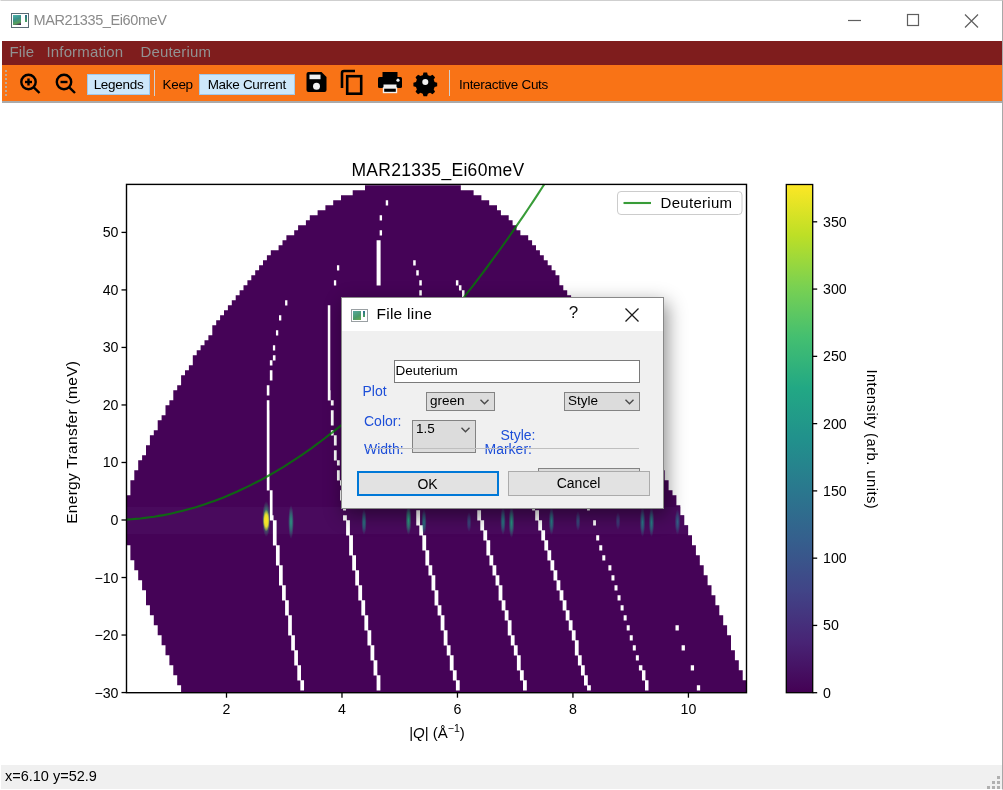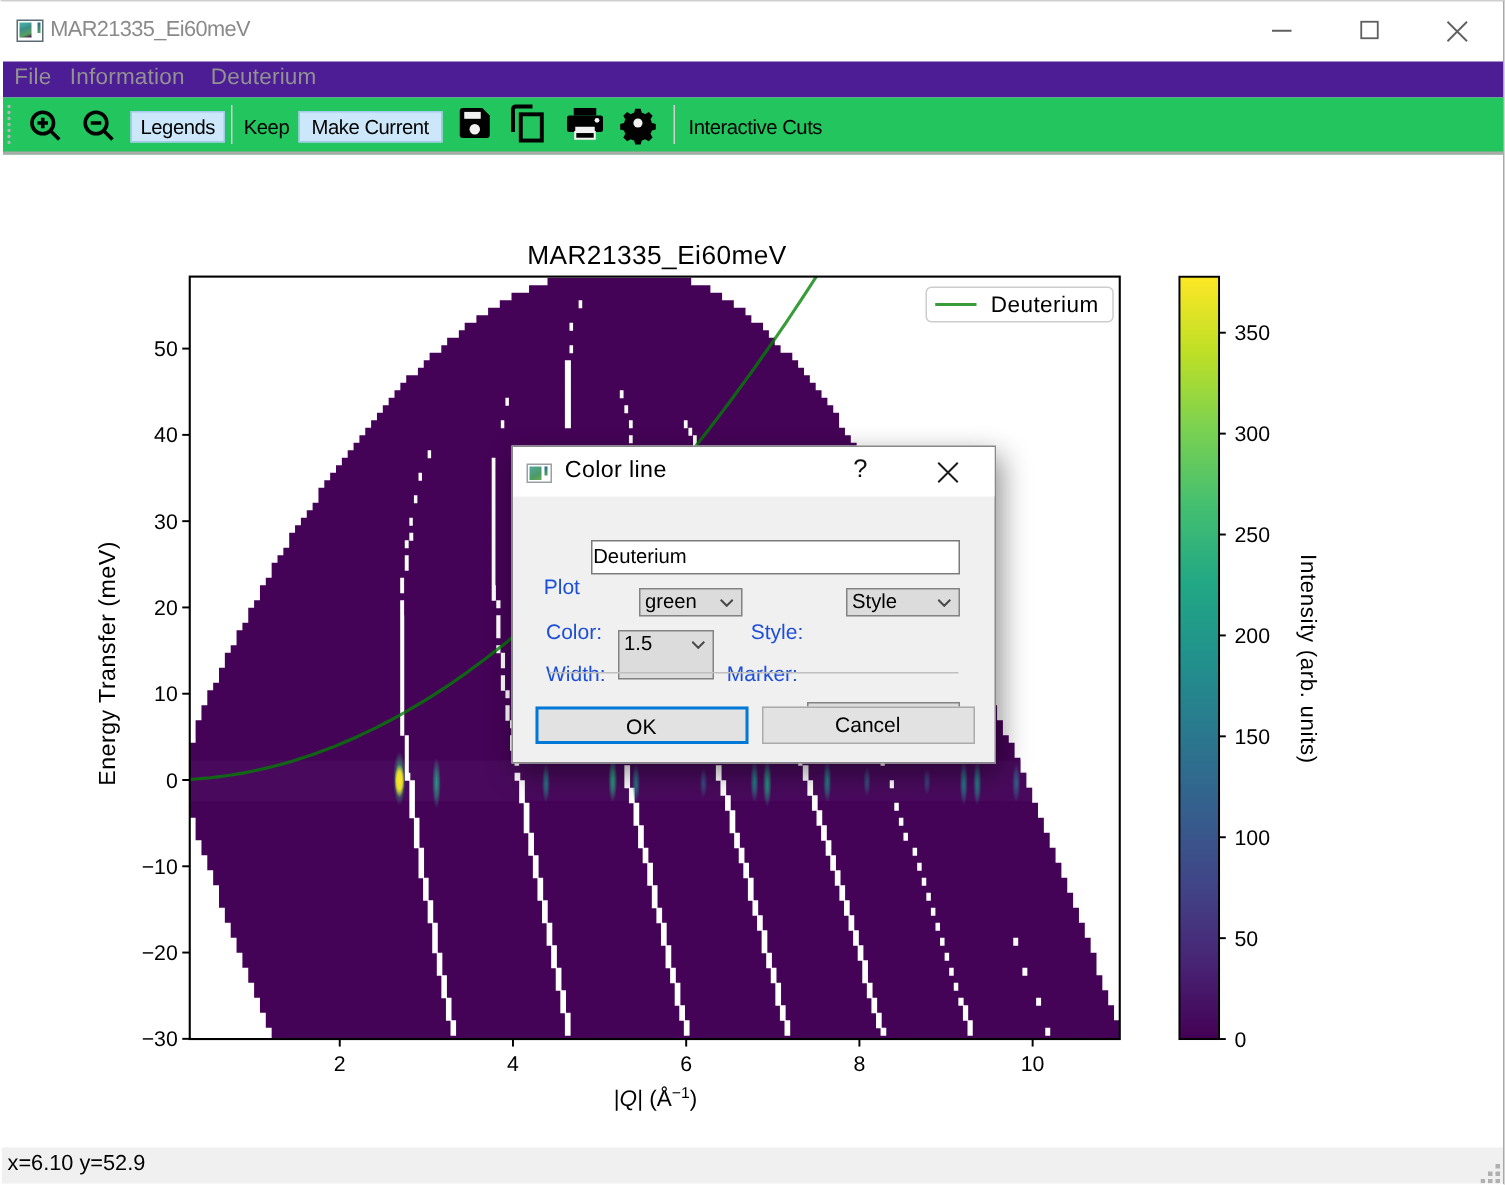--- a/index.html
+++ b/index.html
@@ -6,23 +6,23 @@
        border:1px solid transparent; border-top-color:#cfcfcf; border-right-color:#a8a8a8; }
 .titlebar { position:absolute; left:1px; top:1px; width:1001px; height:39px; background:#fff; }
 .appicon { position:absolute; left:9px; top:11px; width:18px; height:15px; background:#fff;
   border:1.6px solid #5a6b75; }
 .appicon .img { position:absolute; left:1px; top:1px; width:8px; height:10px;
   background:linear-gradient(160deg,#4db6ac 0%,#3a8f8a 40%,#57a05c 75%,#440154 100%); }
 .appicon .cb { position:absolute; right:1px; top:1px; width:2px; height:7px;
   background:linear-gradient(#2c6c8f,#4aa45e); }
 .apptitle { position:absolute; left:31.5px; top:10px; font-size:14.5px; color:#8a8a8a; letter-spacing:-0.4px;}
 .wbtns { position:absolute; top:0; right:0; }
-.menubar { position:absolute; left:1px; top:40px; width:1001px; height:24px; background:#4c1d95; }
+.menubar { position:absolute; left:1px; top:40px; width:1001px; height:24px; background:#7f1d1d; }
 .menubar span { position:absolute; top:2px; font-size:15px; color:#929292; letter-spacing:0.15px; }
-.toolbar { position:absolute; left:1px; top:64px; width:1001px; height:38px; background:#22c55e;
+.toolbar { position:absolute; left:1px; top:64px; width:1001px; height:38px; background:#f97316;
   border-bottom:2px solid #aaaaaa; }
 .tbtn { position:absolute; top:9px; height:21px; font-size:13.5px; letter-spacing:-0.3px; color:#000; text-align:center; }
 .bluebtn { background:#cde7fa; border:1px solid #a0c9ec; line-height:19.5px; }
 .statusbar { position:absolute; left:0px; top:764px; width:1002px; height:26px; background:#f0f0f0; }
 .statusbar .txt { position:absolute; left:4px; top:3px; font-size:14.5px; color:#000; }
 .dialog { position:absolute; left:339.5px; top:296px; width:323px; height:212px;
   background:#f0f0f0; border:1px solid #888888; box-shadow:3px 6px 18px rgba(0,0,0,0.45); }
 .dtitle { position:absolute; left:0; top:0; width:100%; height:33px; background:#fff; }
 .dicon { position:absolute; left:9px; top:11px; width:17px; height:13px; background:#fff; border:1px solid #9aa0a3; }
 .dicon .img { position:absolute; left:1px; top:1px; width:8px; height:9px;
@@ -285,36 +285,36 @@
       </g>
     </g>
   </svg>
 
 <div class="dialog">
   <div class="dtitle">
     <div class="dicon">
         <div class="img"></div>
         <div class="cb"></div>
       </div>
-    <div class="dtext">Color line</div>
+    <div class="dtext">File line</div>
     <div class="dhelp">?</div>
     <svg style="position:absolute;left:281px;top:8px" width="18" height="18" viewBox="0 0 18 18">
       <path d="M2.5 2.5 L15.5 15.5 M15.5 2.5 L2.5 15.5" stroke="#1a1a1a" stroke-width="1.3"></path>
     </svg>
   </div>
   <div class="dlabel" style="left:21px;top:65px;">Plot</div>
   <div class="dfield" style="left:52px;top:61.5px;width:246px;height:23px;padding:2.5px 0 0 1px;">Deuterium</div>
   <div class="dlabel" style="left:22.5px;top:95px;">Color:</div>
   <div class="combo" style="left:84px;top:93.5px;width:69px;height:19px;">
     <span class="ct">green</span>
     <svg width="9" height="6" viewBox="0 0 9 6">
         <path d="M0.5 0.8 L4.5 4.8 L8.5 0.8" stroke="#4a4a4a" stroke-width="1.4" fill="none"></path>
       </svg>
   </div>
-  <div class="dlabel" style="left:159px;top:95px;">Style:</div>
+  <div class="dlabel" style="left:159px;top:109px;">Style:</div>
   <div class="combo" style="left:222px;top:93.5px;width:76px;height:19px;">
     <span class="ct">Style</span>
     <svg width="9" height="6" viewBox="0 0 9 6">
         <path d="M0.5 0.8 L4.5 4.8 L8.5 0.8" stroke="#4a4a4a" stroke-width="1.4" fill="none"></path>
       </svg>
   </div>
   <div class="dlabel" style="left:22.5px;top:123px;text-align:right;">Width:</div>
   <div class="combo" style="left:70px;top:121.5px;width:64px;height:33px;">
     <span class="ct">1.5</span>
     <svg width="9" height="6" viewBox="0 0 9 6">

